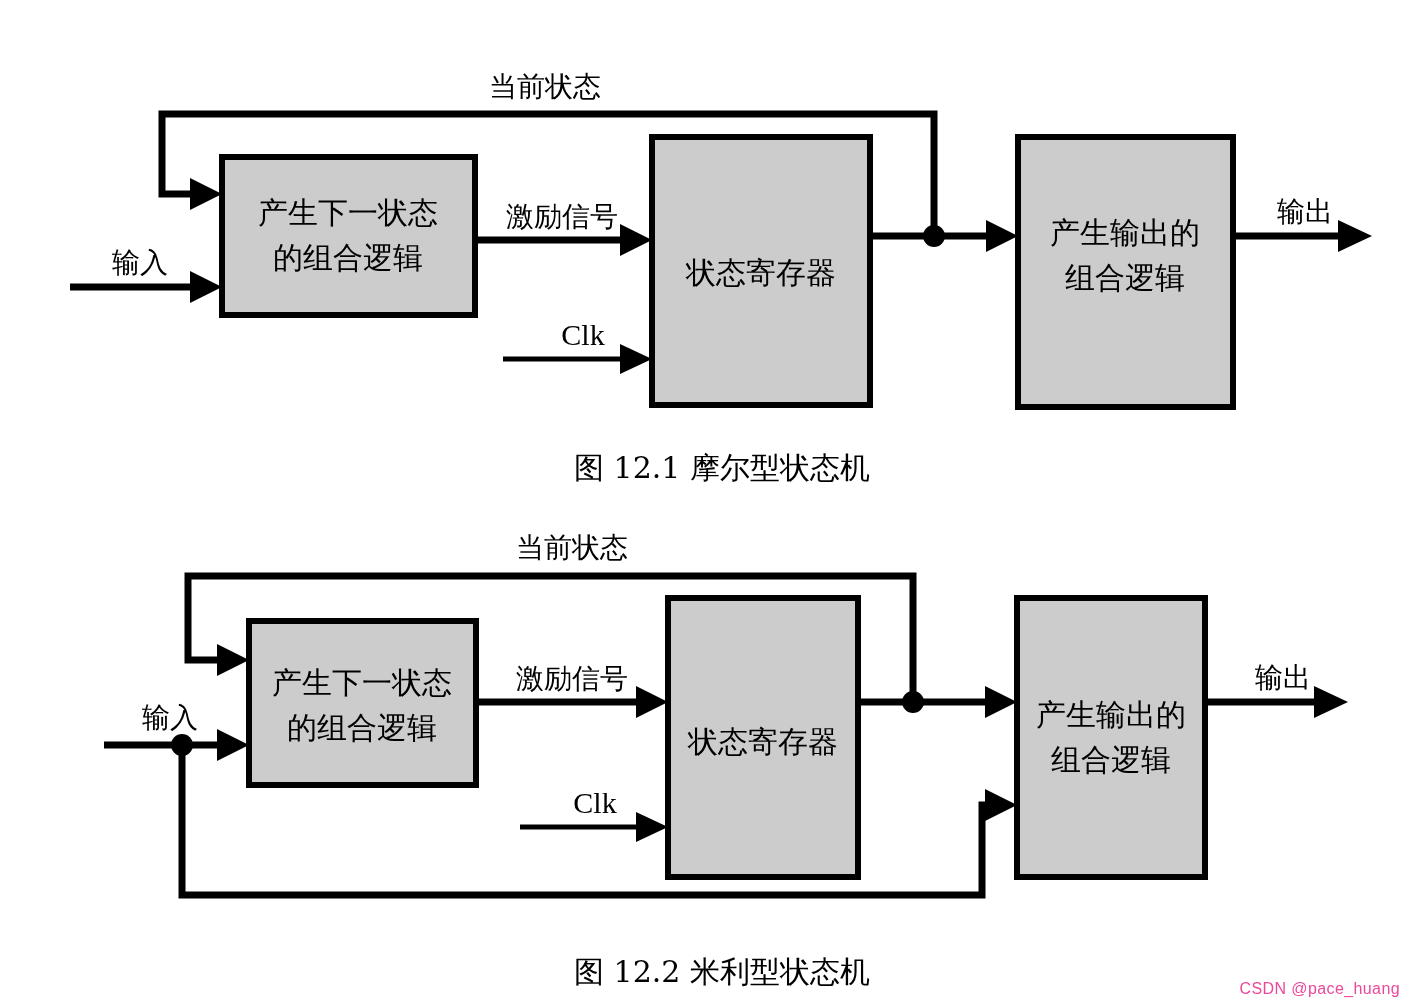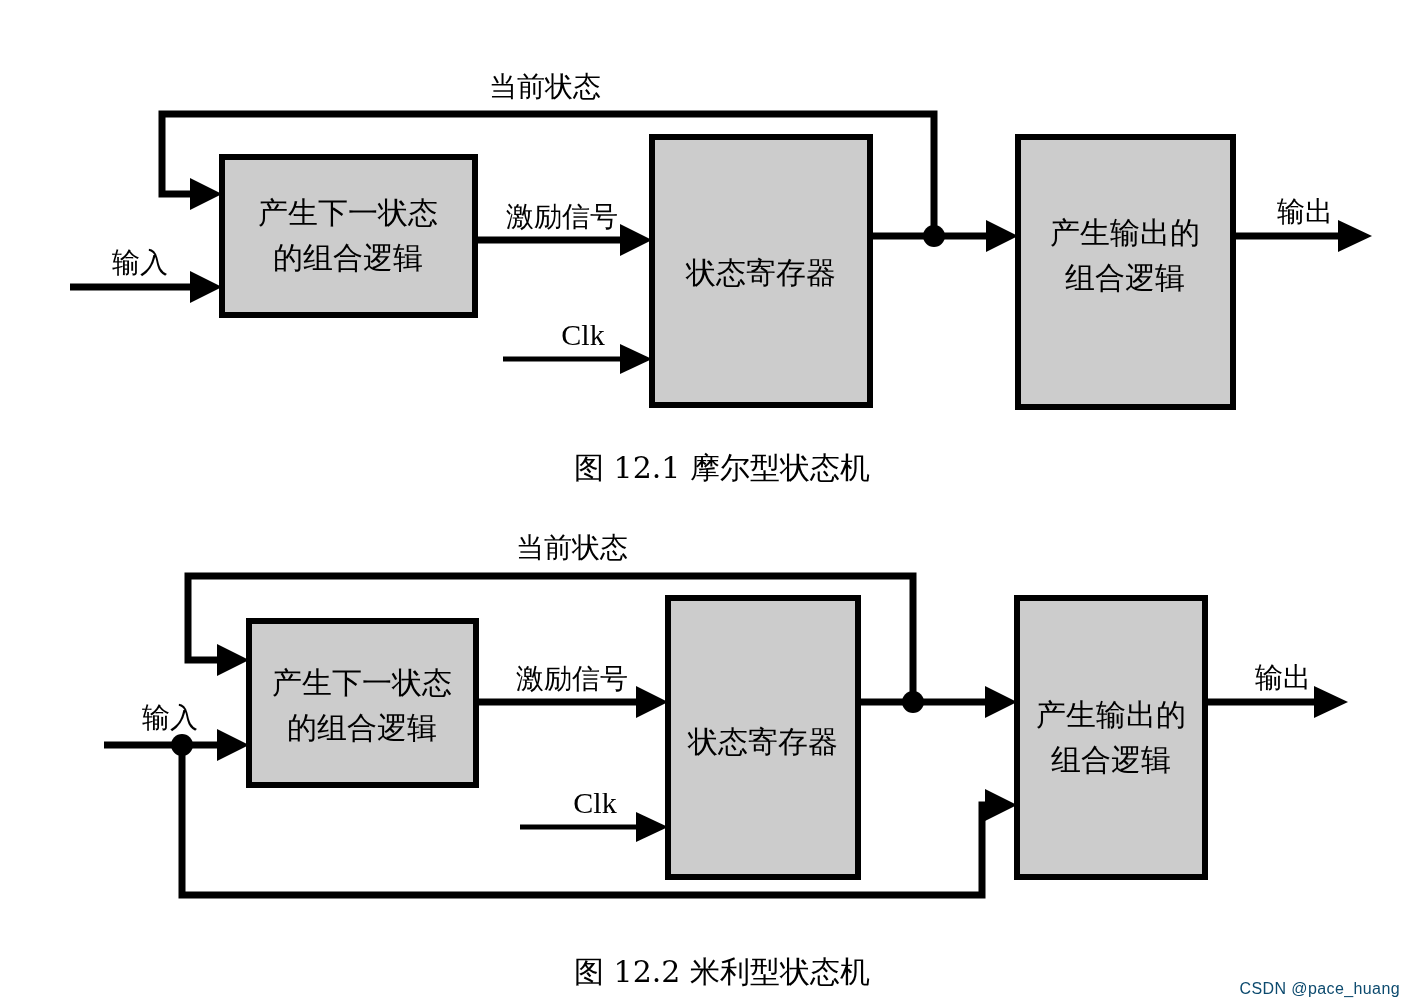--- a/index.html
+++ b/index.html
@@ -72,21 +72,21 @@
     font-size: 30px;
     fill: #000000;
     text-anchor: middle;
   }
   .watermark {
     position: absolute;
     right: 14px;
     bottom: 8px;
     font-family: "Liberation Sans", sans-serif;
     font-size: 16px;
-    color: #0c4a6e;
+    color: #ec4899;
     letter-spacing: 0.4px;
     user-select: none;
   }
 </style>
 </head>
 <body>
 
 <div id="page">
 
   <svg class="diagram" viewBox="0 0 1414 1006">

